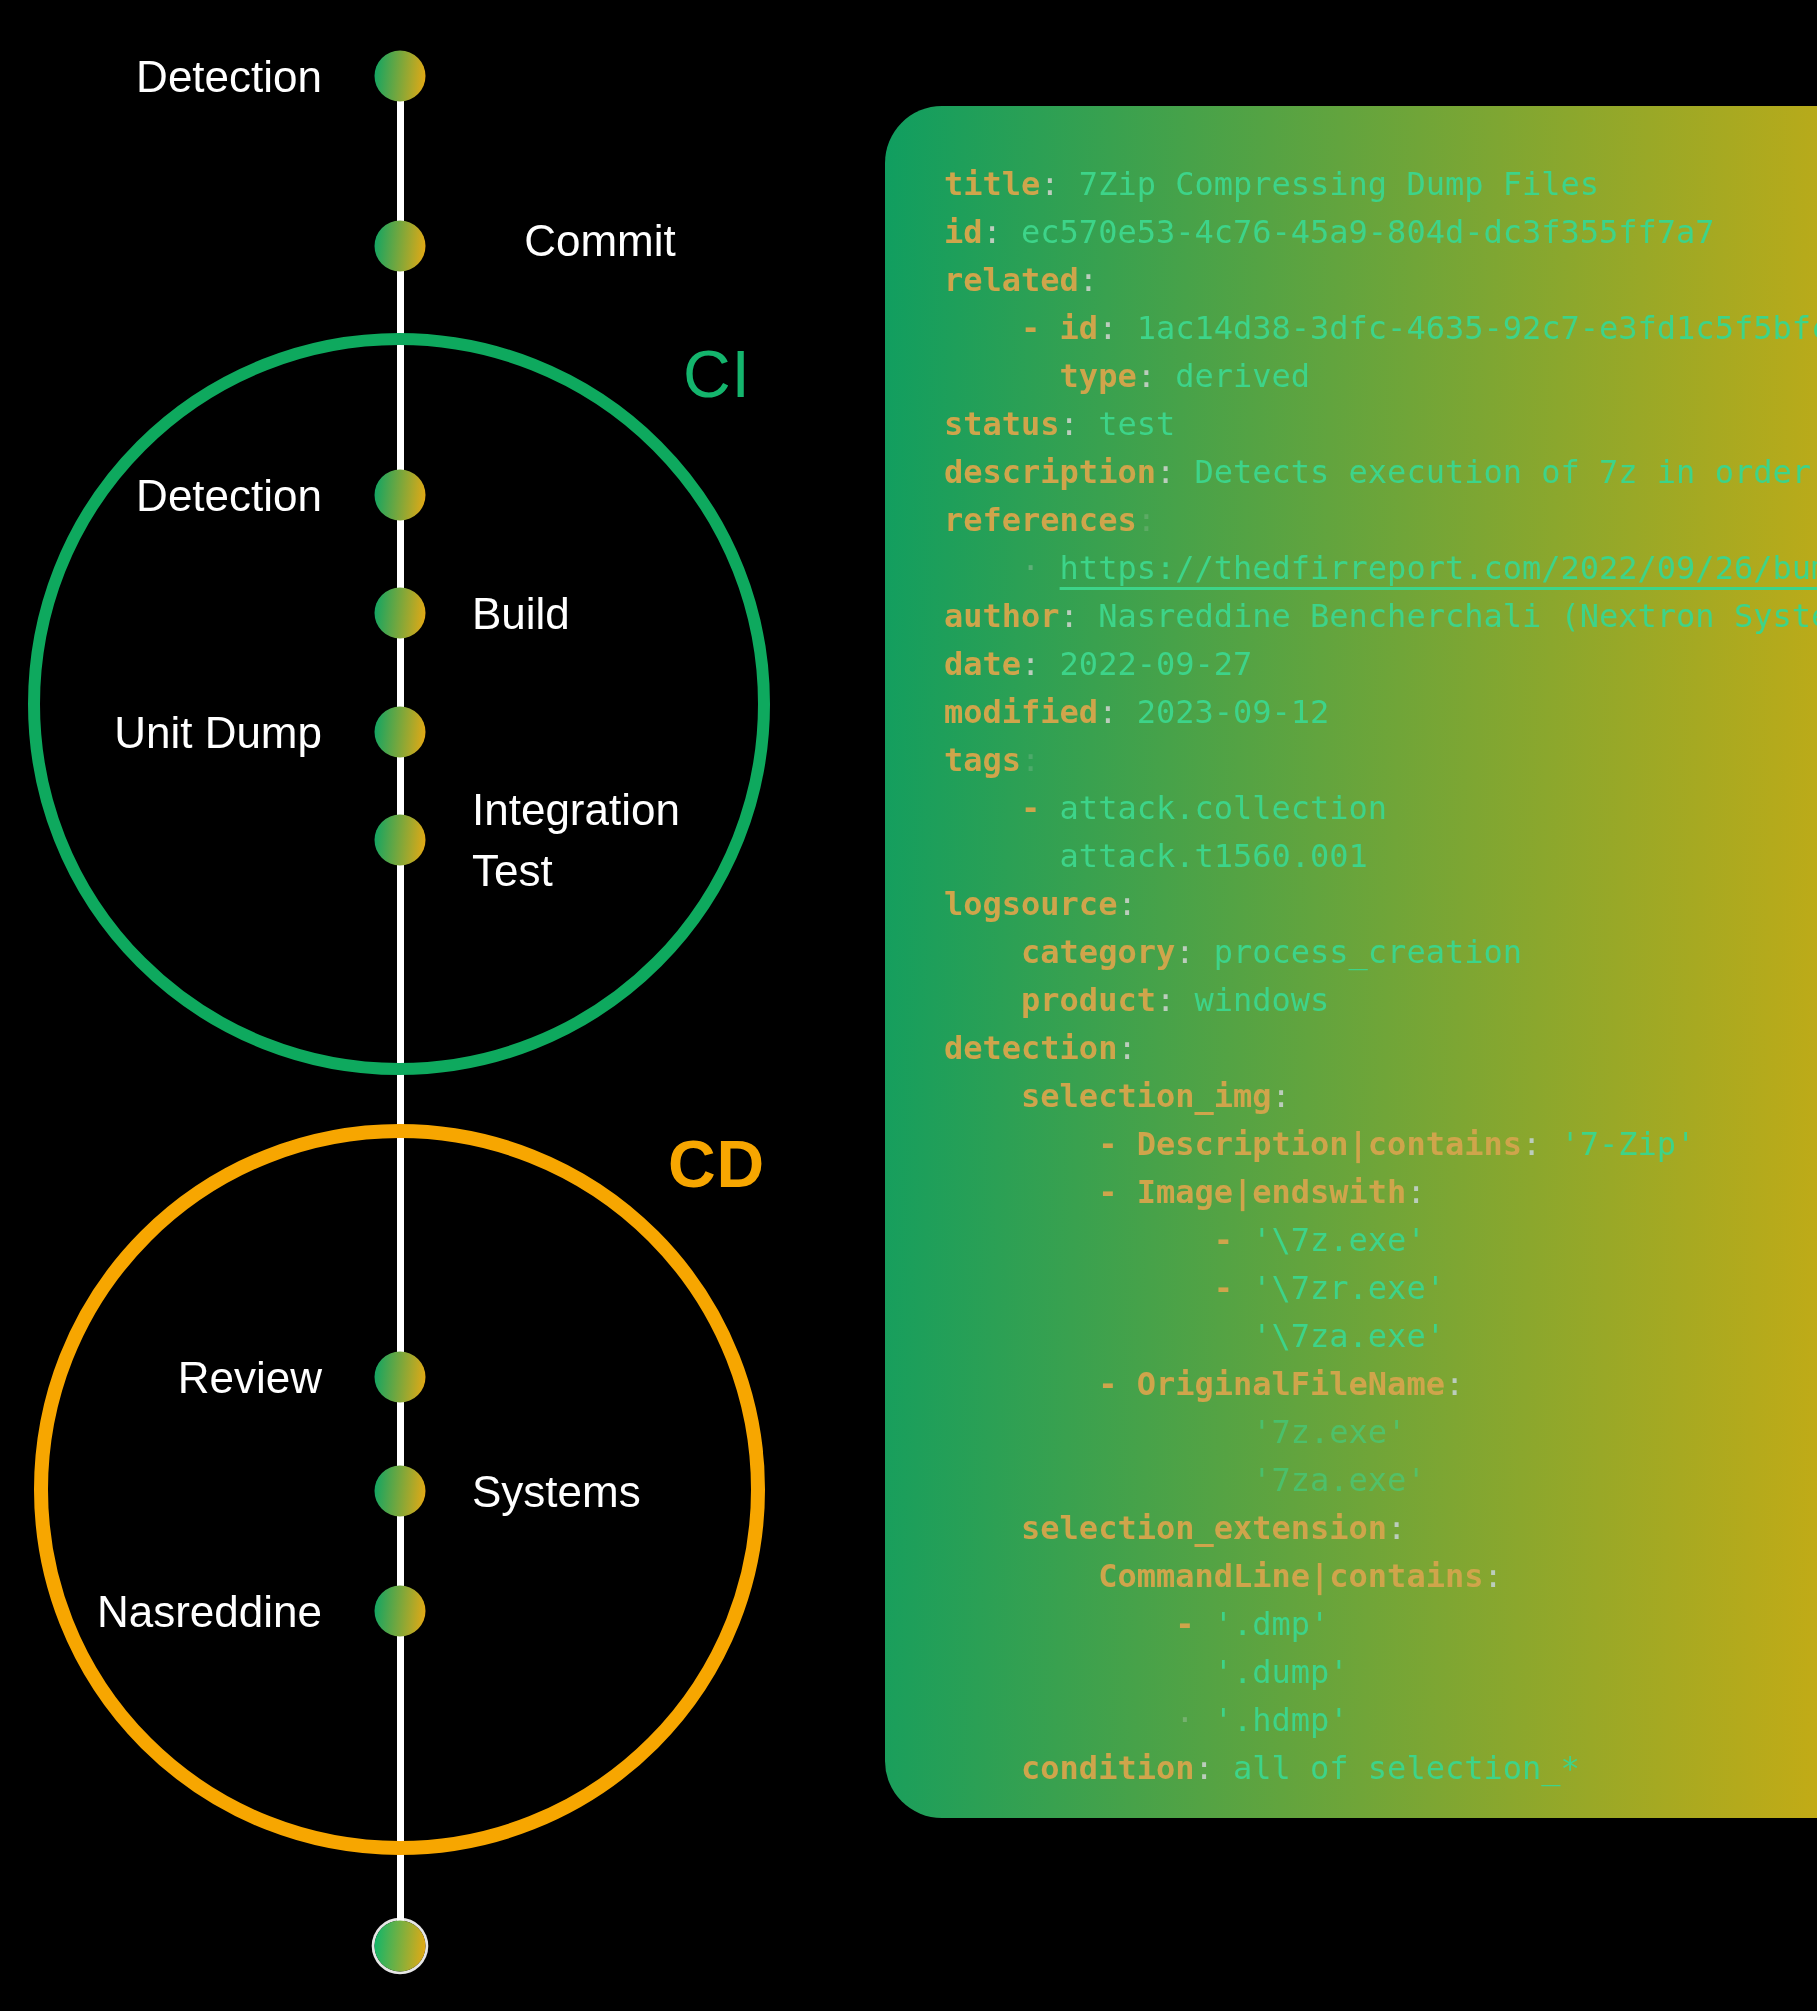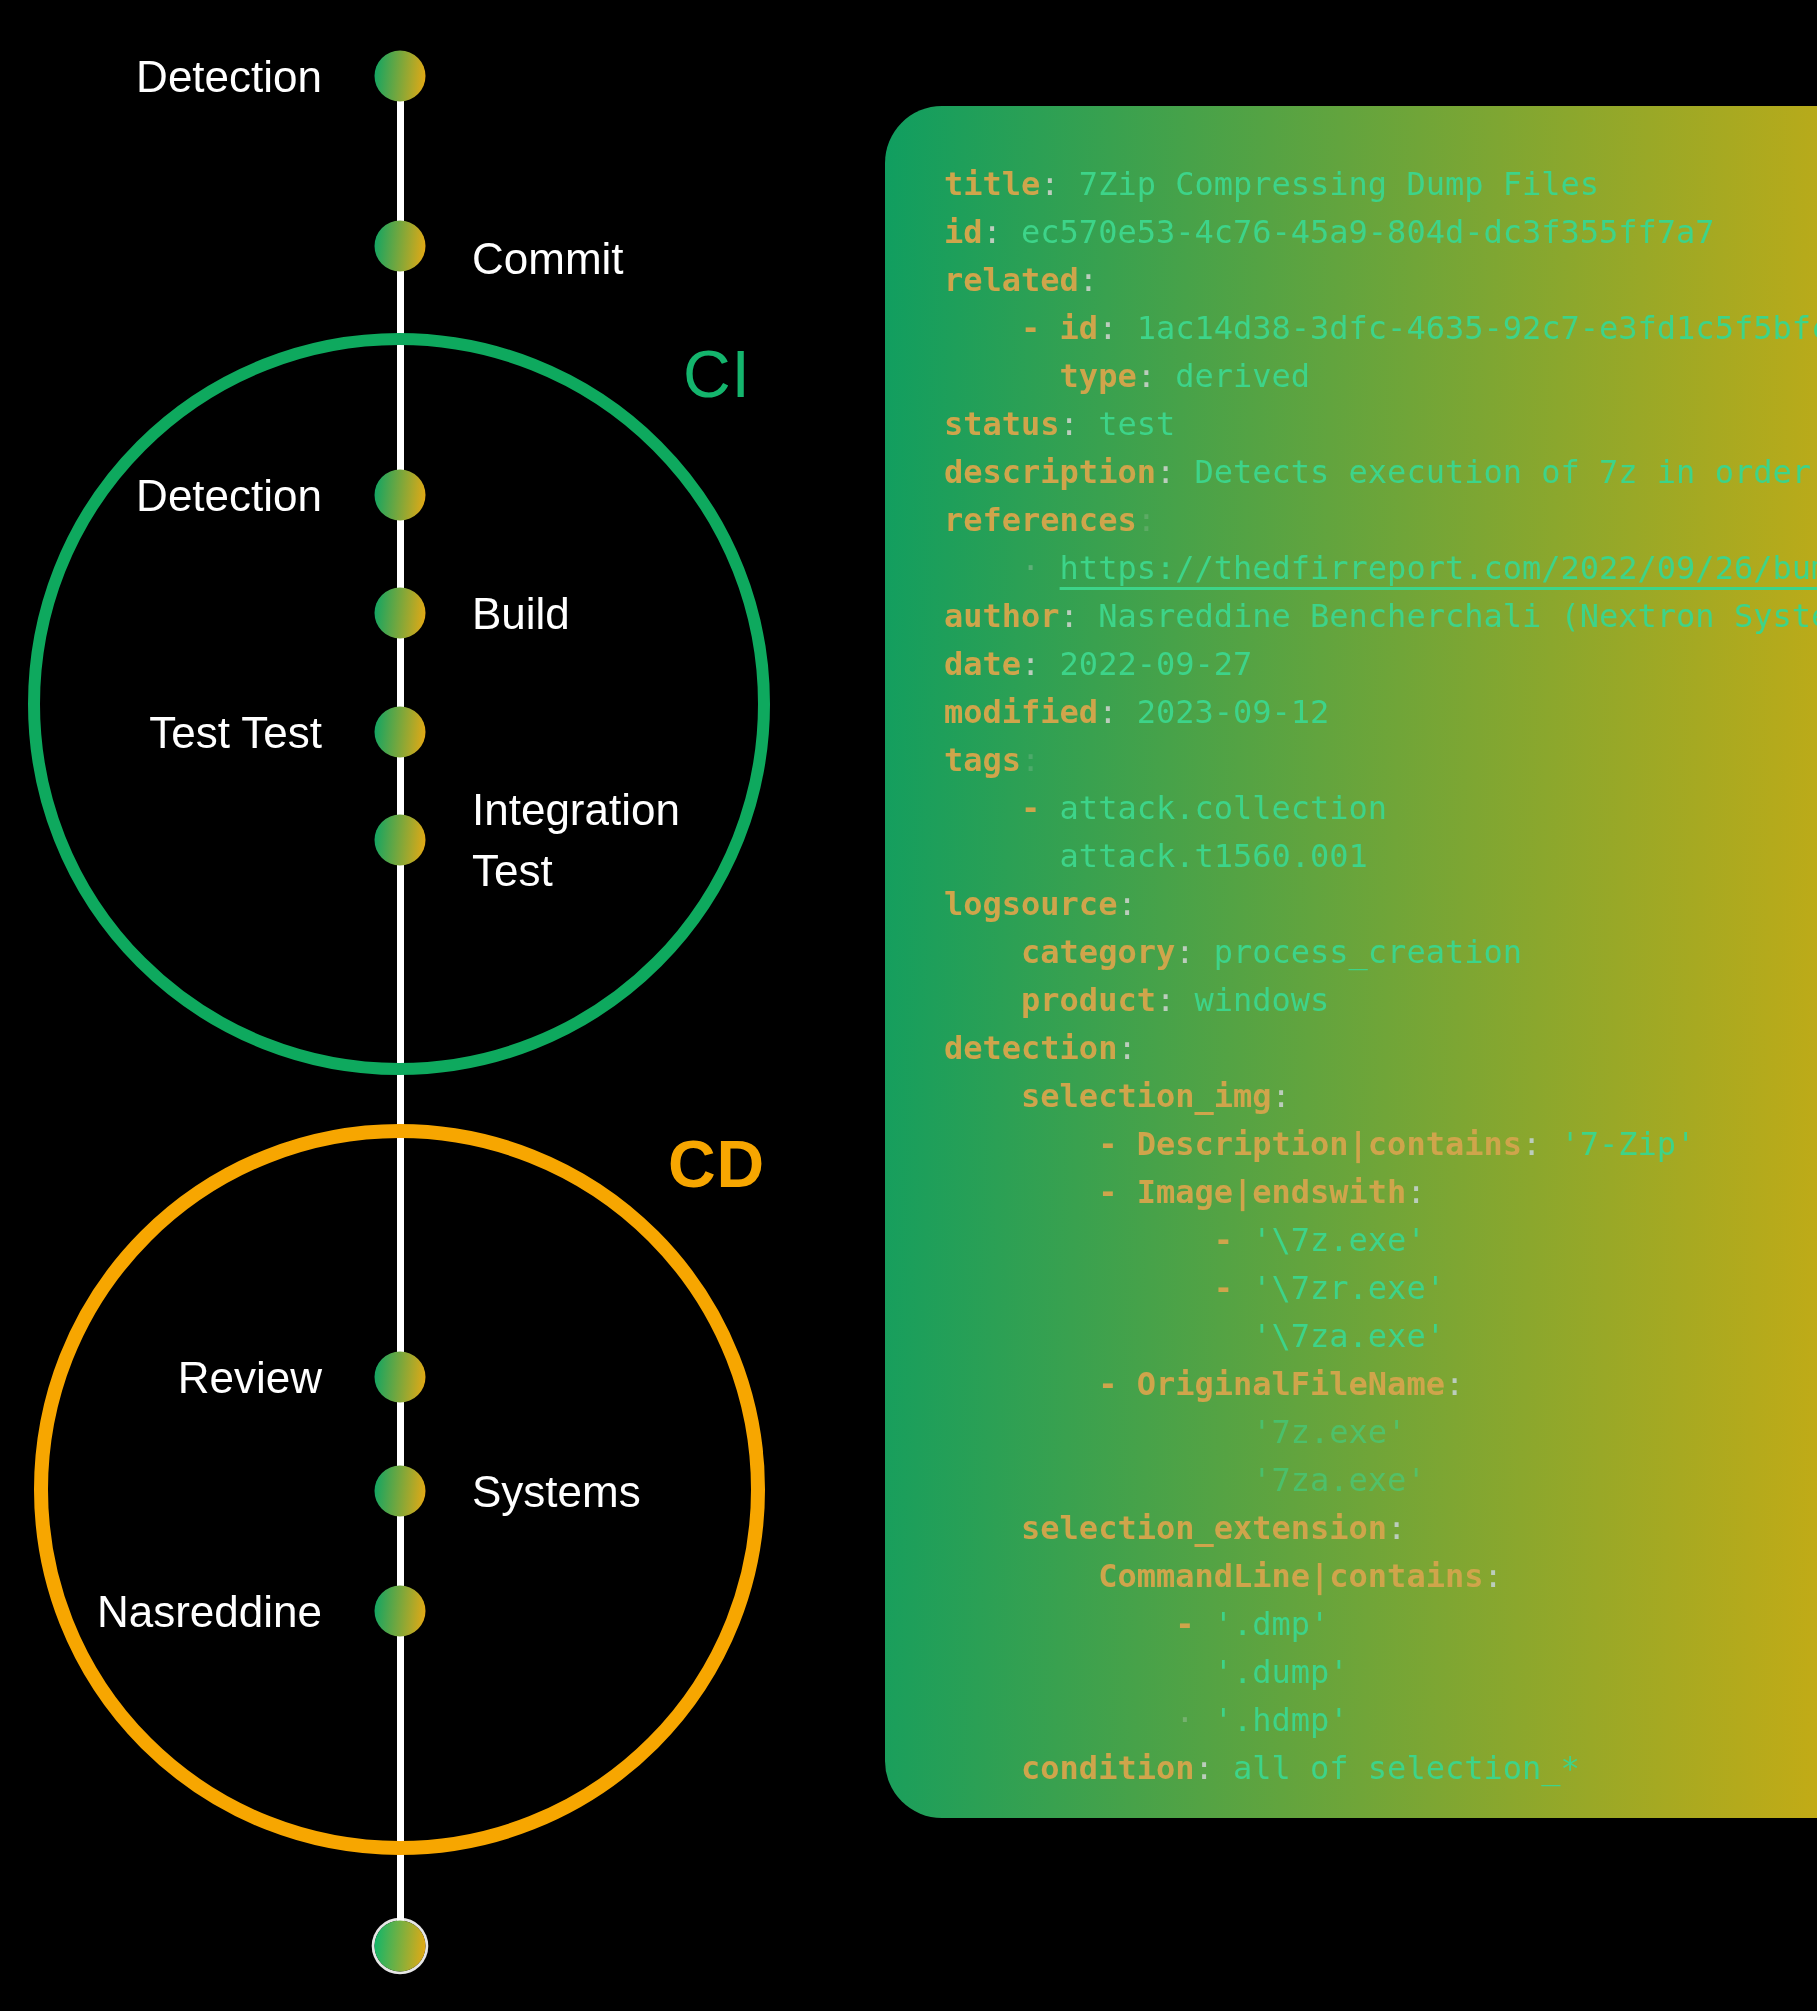--- a/index.html
+++ b/index.html
@@ -50,27 +50,27 @@
 <div class="stage">
   <div class="vline"></div>
   <div class="circle ci"></div>
   <div class="circle cd"></div>
   <div class="biglabel ci-label">CI</div>
   <div class="biglabel cd-label">CD</div>
   <div id="nodes">
       <div class="dot" style="left: 400px; top: 76px;"></div>
       <div class="nlabel left" style="top: 76px;">Detection</div>
       <div class="dot" style="left: 400px; top: 246px;"></div>
-      <div class="nlabel right" style="top: 258px;">Commit</div>
+      <div class="nlabel right" style="top: 240px; text-align: center;">Commit</div>
       <div class="dot" style="left: 400px; top: 495px;"></div>
       <div class="nlabel left" style="top: 495px;">Detection</div>
       <div class="dot" style="left: 400px; top: 613px;"></div>
       <div class="nlabel right" style="top: 613px;">Build</div>
       <div class="dot" style="left: 400px; top: 732px;"></div>
-      <div class="nlabel left" style="top: 732px;">Test Test</div>
+      <div class="nlabel left" style="top: 732px;">Unit Dump</div>
       <div class="dot" style="left: 400px; top: 840px;"></div>
       <div class="nlabel right" style="top: 840px;">Integration Test</div>
       <div class="dot" style="left: 400px; top: 1377px;"></div>
       <div class="nlabel left" style="top: 1377px;">Review</div>
       <div class="dot" style="left: 400px; top: 1491px;"></div>
       <div class="nlabel right" style="top: 1491px;">Systems</div>
       <div class="dot" style="left: 400px; top: 1611px;"></div>
       <div class="nlabel left" style="top: 1611px;">Nasreddine</div>
       <div class="dot final" style="left: 400px; top: 1946px;"></div>
     </div>

